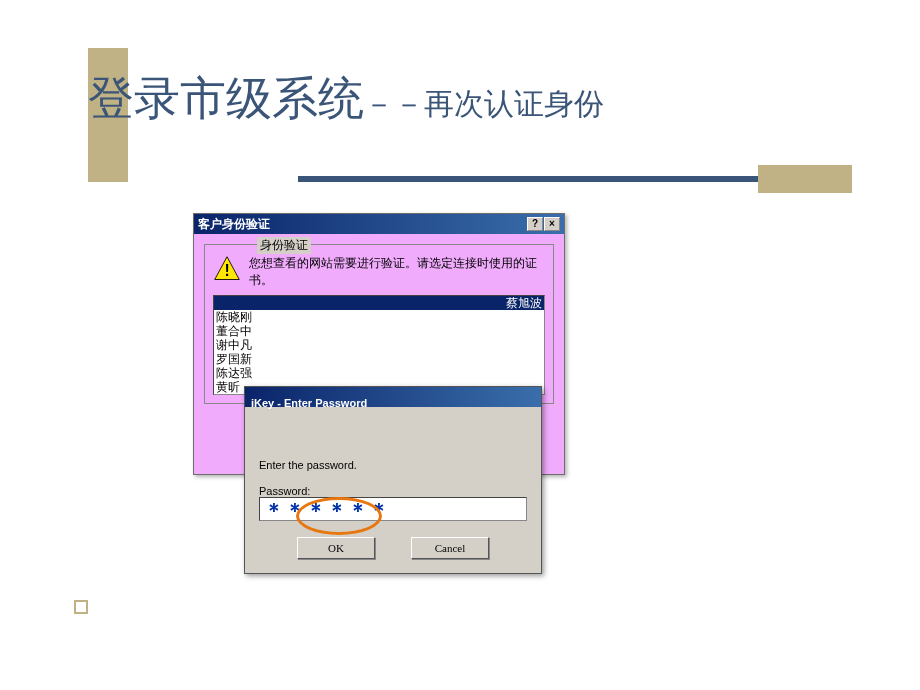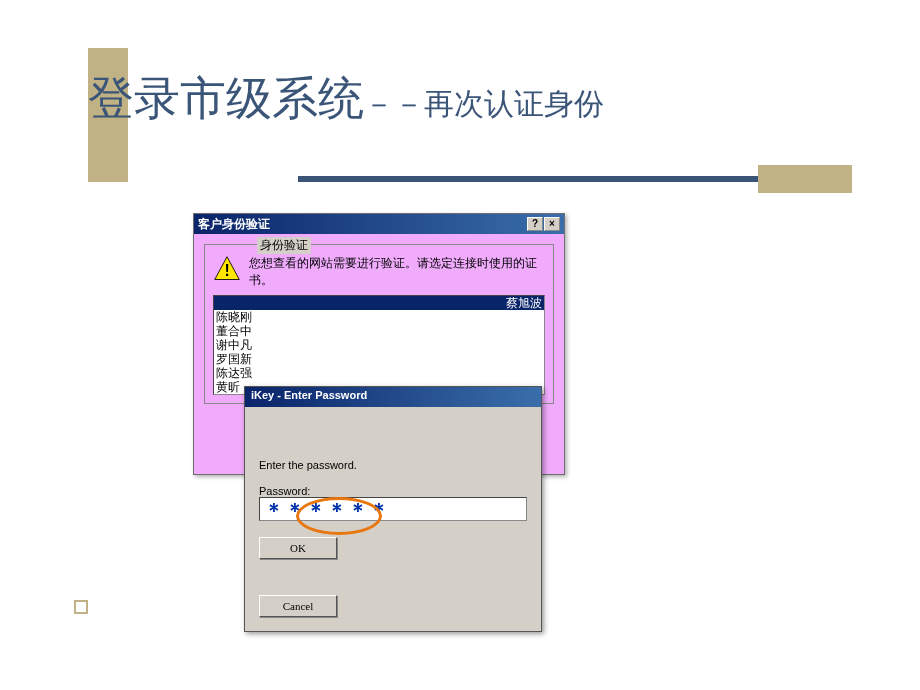--- a/index.html
+++ b/index.html
@@ -165,21 +165,21 @@
       width: 298px;
       background: #d4d0c8;
       border: 1px solid #555;
       box-shadow: 2px 2px 5px rgba(0,0,0,0.4);
       font-family: Tahoma, sans-serif;
       font-size: 11px;
     }
     .titlebar2 {
       background: linear-gradient(to right, #0a246a, #3a6eab);
       color: white;
-      padding: 2px 6px;
+      padding: 10px 6px;
       font-weight: bold;
       height: 20px;
       font-size: 11px;
     }
     .dialog2-body {
       padding: 16px 14px 14px 14px;
     }
     .instr {
       margin-bottom: 14px;
       margin-top: 36px;
@@ -199,21 +199,20 @@
       color: #0033aa;
       font-weight: bold;
       letter-spacing: 1px;
       line-height: 24px;
     }
     .dialog2-buttons {
       display: flex;
       justify-content: center;
       gap: 36px;
       margin-top: 16px;
-      flex-direction: column;
     }
     .win-btn {
       width: 78px;
       height: 22px;
       background: #d4d0c8;
       border: 1px solid #555;
       border-top-color: #fff;
       border-left-color: #fff;
       box-shadow: 1px 1px 0 #888;
       font-size: 11px;

